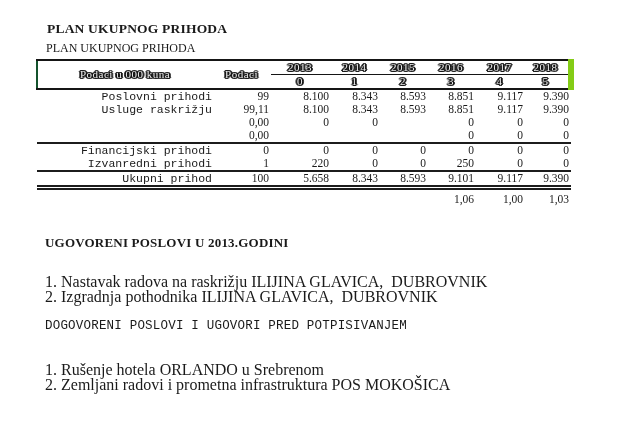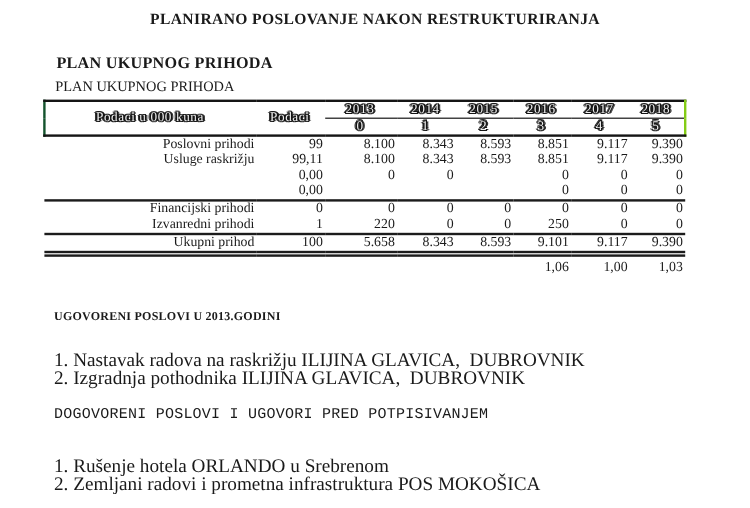--- a/index.html
+++ b/index.html
@@ -50,27 +50,27 @@
     padding: 0 2px 0 0;
     height: 13px;
     line-height: 1;
     vertical-align: middle;
     text-align: right;
     font-weight: normal;
     overflow: hidden;
     white-space: nowrap;
   }
   table.fin th { text-align: center; height: 13px; }
-  td.lbl, th.lbl { text-align: left; padding-left: 8px; }
+  td.lbl, th.lbl { text-align: left; padding-left: 8px; font-family: Liberation Mono, monospace; }
 
   
   .bt { border-top: 2px solid #151515; }
   .bb { border-bottom: 2px solid #151515; }
   .bl { border-left: 2px solid #14532d; }
-  .br { border-right: 2px solid #84cc16; }
+  .br { border-right: 6px solid #84cc16; }
   .yr-line { border-bottom: 1px solid #151515; }
 
   
   .inv {
     font-weight: bold;
     font-size: 11px;
     color: #f0f0f0;
     letter-spacing: 0.5px;
     text-shadow:
       -1px -1px 0 #161616, 0 -1px 0 #161616, 1px -1px 0 #161616,
@@ -80,21 +80,21 @@
   }
 
   tr.rule td { border-bottom: 2px solid #1c1c1c; }
   tr.dbl td { border-bottom: 5px double #1c1c1c; }
   tr.ratio td { height: 15px; padding-top: 2px; }
   .b { font-weight: bold; }
 
   .sec-h-bold {
     margin: 28px 0 0 45px;
     font-weight: bold;
-    font-size: 10px;
+    font-size: 13px;
     letter-spacing: 0.2px;
   }
   .sec-h-plain {
     margin: 15px 0 0 45px;
     font-size: 12.5px;
     letter-spacing: 0.2px;
     font-family: Liberation Mono, monospace;
   }
   ul.plain-list {
     list-style: none;
@@ -106,21 +106,20 @@
     line-height: 15px;
     white-space: pre;
   }
   ul.plain-list.second { margin-top: 29px; }
 </style>
 </head>
 <body>
 
 <div class="page">
 
-  <div class="doc-title">PLANIRANO POSLOVANJE NAKON RESTRUKTURIRANJA</div>
 
   <div class="h1">PLAN UKUPNOG PRIHODA</div>
   <div class="h2">PLAN UKUPNOG PRIHODA</div>
 
   <table class="fin">
     <colgroup>
       <col class="c-label">
         <col class="c-udjel">
       <col class="c-y0">
         <col class="c-y1">

